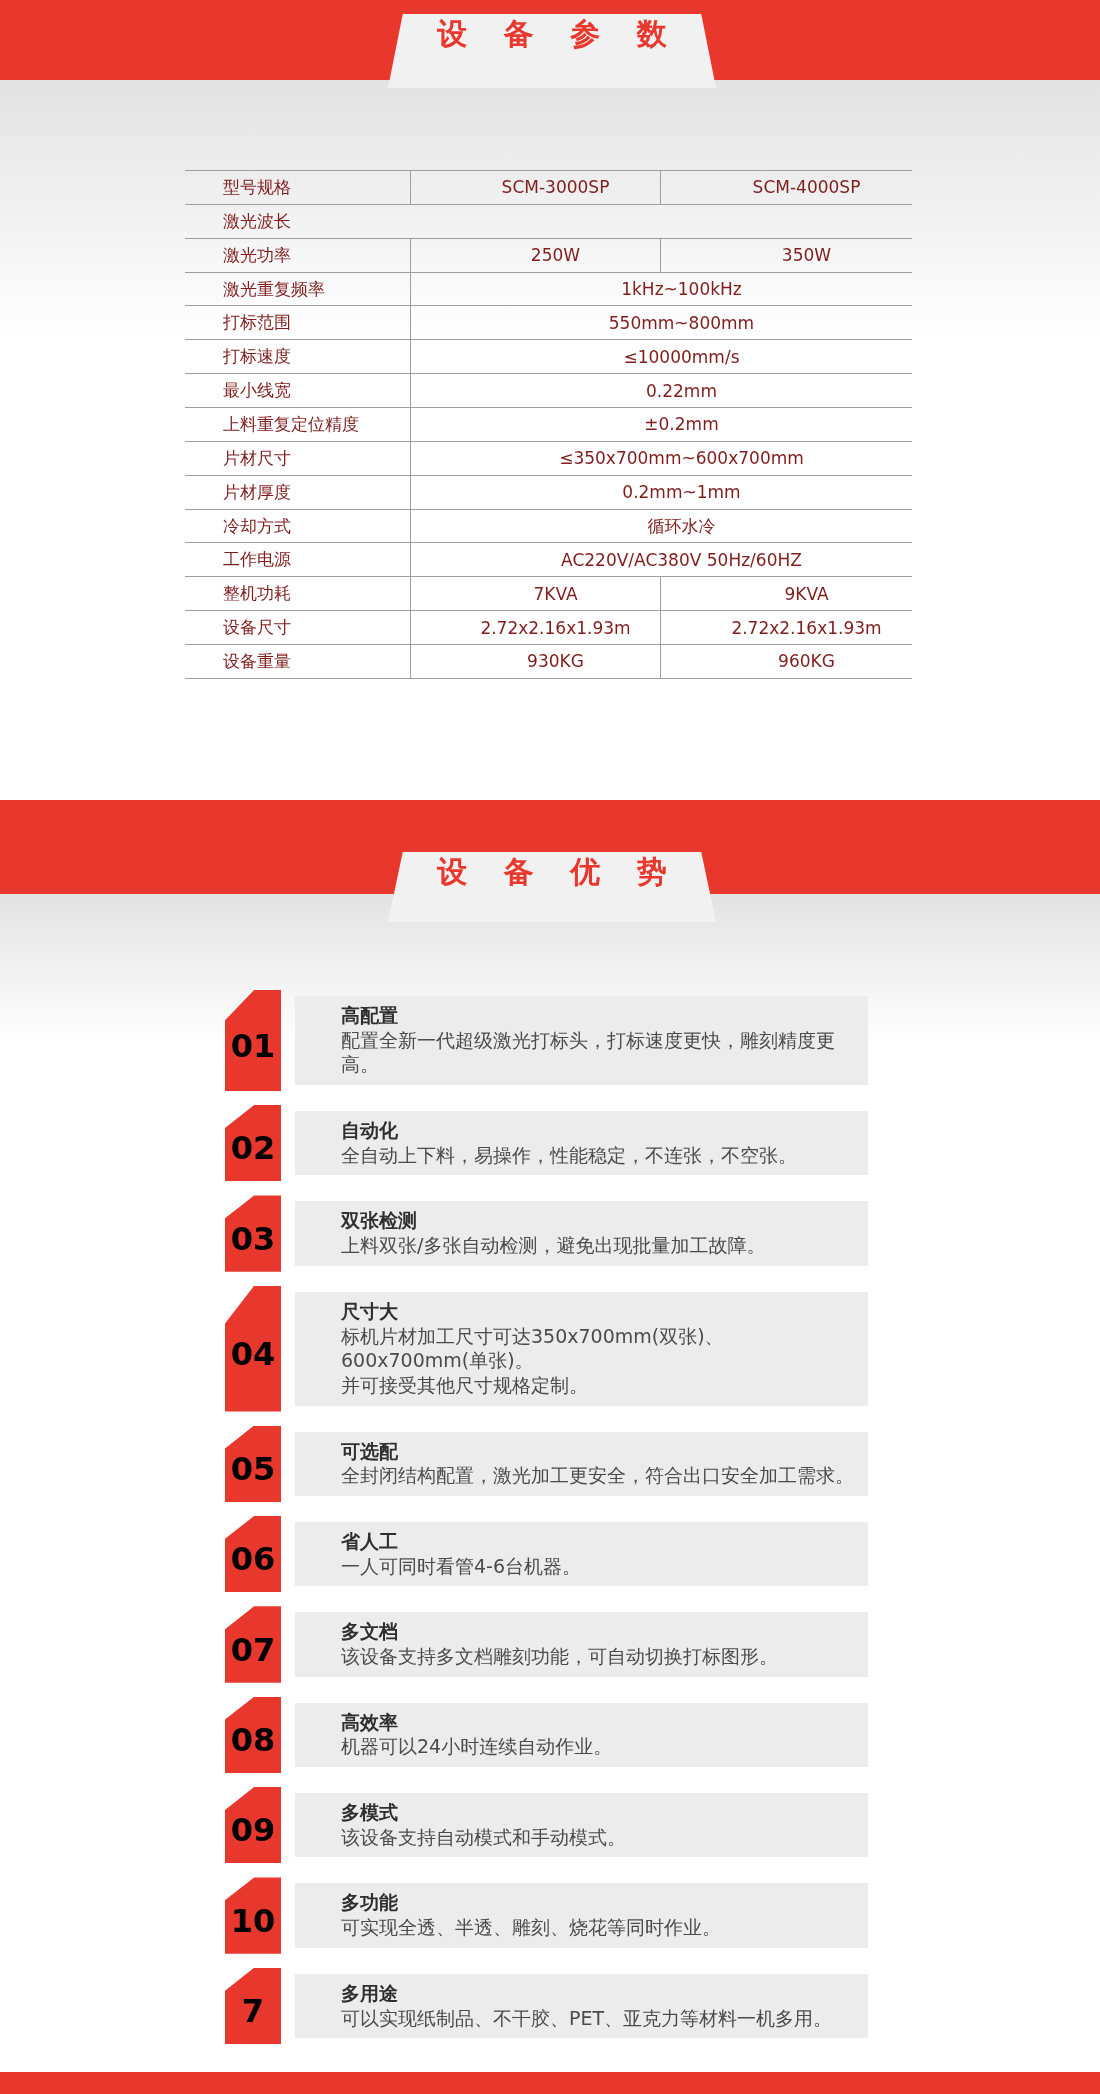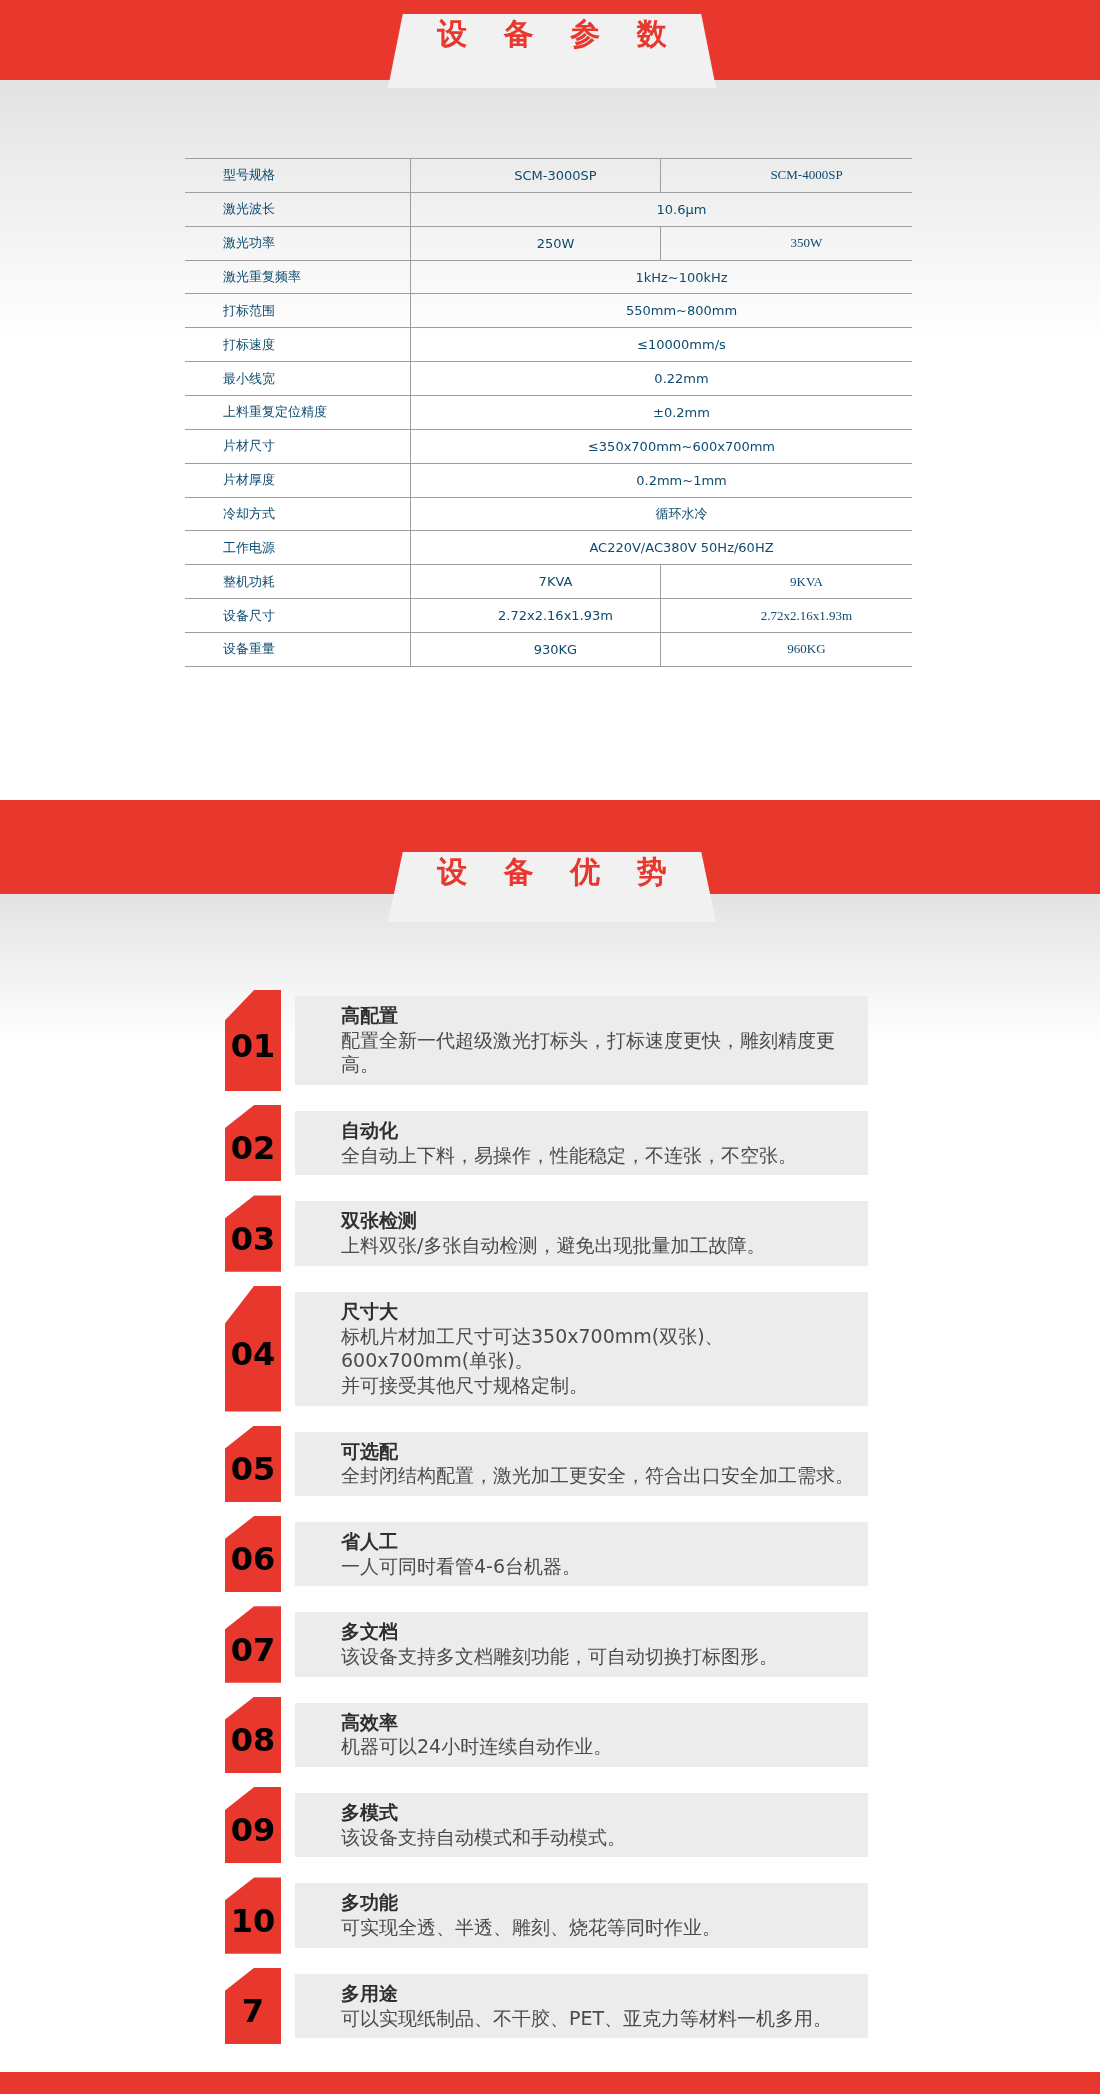--- a/index.html
+++ b/index.html
@@ -21,32 +21,32 @@
     clip-path:polygon(4.5% 0, 95.5% 0, 100% 100%, 0 100%);
   }
   .plate-1 { left:388px; top:14px;  width:328px; height:74px; }
   .plate-2 { left:388px; top:852px; width:328px; height:70px; }
   .plate-title {
     color:#e8382e; font-size:30px; font-weight:bold;
     letter-spacing:13px; margin-right:-13px; white-space:nowrap;
   }
   
   .spec-table {
-    position:absolute; top:158px; left:185px; width:727px;
-    border-top:1px solid #9e9e9e; font-size:13px; color:#0c4a6e; z-index:2;
+    position:absolute; top:170px; left:185px; width:727px;
+    border-top:1px solid #9e9e9e; font-size:17px; color:#7f1d1d; z-index:2;
   }
   .srow {
     display:flex; height:33.87px; box-sizing:border-box;
     border-bottom:1px solid #9e9e9e; align-items:stretch;
   }
   .scell { display:flex; align-items:center; box-sizing:border-box;padding-left:40px; }
   .lbl { width:225px; padding-left:38px; }
   .val { justify-content:center; text-align:center; border-left:1px solid #9e9e9e; }
   .v-half1 { width:250px; }
-  .v-half2 { width:252px;font-family:Liberation Serif, serif; }
+  .v-half2 { width:252px; }
   .v-span { flex:1; }
   
   .adv-list {
     position:absolute; top:996px; left:225px; width:643px;
     display:flex; flex-direction:column; gap:26px; z-index:2;
   }
   .adv-item { display:flex; align-items:stretch; }
   .adv-badge {
     width:56px; margin:-6px 14px -6px 0; flex:0 0 56px;
     background:#e8382e; color:#000000;
@@ -75,21 +75,20 @@
   </div>
 
   <div class="spec-table">
       <div class="srow">
         <div class="scell lbl">型号规格</div>
         <div class="scell val v-half1">SCM-3000SP</div>
         <div class="scell val v-half2">SCM-4000SP</div>
       </div>
       <div class="srow">
         <div class="scell lbl">激光波长</div>
-        <div class="scell val v-span">10.6μm</div>
       </div>
       <div class="srow">
         <div class="scell lbl">激光功率</div>
         <div class="scell val v-half1">250W</div>
         <div class="scell val v-half2">350W</div>
       </div>
       <div class="srow">
         <div class="scell lbl">激光重复频率</div>
         <div class="scell val v-span">1kHz~100kHz</div>
       </div>

